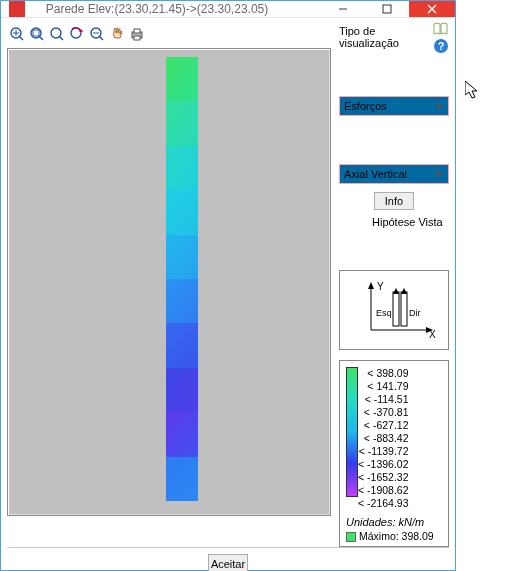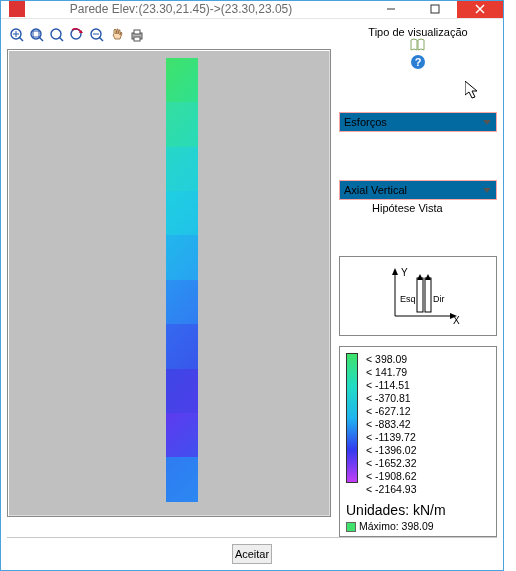--- a/index.html
+++ b/index.html
@@ -4,21 +4,21 @@
 <style>
   html, body {
     margin: 0;
     padding: 0;
     font-family: "Segoe UI", Tahoma, sans-serif;
     font-size: 11px;
     background: #fff;
     color: #000;
   }
   .window {
-    width: 504px;
+    width: 456px;
     height: 571px;
     background: #fff;
     border: 1px solid #4aa3df;
     display: flex;
     flex-direction: column;
     box-sizing: border-box;
     position: relative;
   }
   .titlebar {
     height: 30px;
@@ -105,22 +105,21 @@
     height: 44.4px;
   }
   .sidepanel {
     width: 160px;
     display: flex;
     flex-direction: column;
     gap: 2px;
   }
   .side-top {
     display: flex;
-    align-items: center;
-    flex-direction: column;
+    align-items: flex-start;
   }
   .side-top .label {
     flex: 1;
     padding-top: 3px;
   }
   .small-iconstack {
     display: flex;
     flex-direction: column;
     gap: 2px;
     align-items: center;
@@ -165,29 +164,29 @@
     display: flex;
     align-items: center;
     justify-content: center;
     margin: 6px 0 8px 0;
   }
   .legend-box {
     border: 1px solid #888;
     background: #fff;
     padding: 6px 6px 4px 6px;
   }
-  .legend-main { display:flex; gap:8px; }
+  .legend-main { display:flex; gap:0;text-align:right; }
   .legend-bar {
     width: 12px;
     height: 130px;
     border: 1px solid #333;
     box-sizing: border-box;
   }
   .legend-values { font-size:10.5px; line-height:13px; }
-  .unidades { font-size:14px; margin-top:6px; }
+  .unidades { font-size:11px; margin-top:6px;font-style:italic; }
   .minmax { font-size:10.5px; margin-top:2px; }
   .sw { display:inline-block; width:8px; height:8px; border:1px solid #666; vertical-align:middle; margin-right:3px; }
   .bottom {
     border-top: 1px solid #c8c8c8;
     padding: 6px 0 0 0;
     display:flex;
     justify-content:center;
   }
   .cursor-arrow {
     position:absolute;
@@ -315,20 +314,23 @@
         </div>
 
         <div class="select">
           <span>Esforços</span>
         </div>
         <div style="height:4px"></div>
         <div class="select">
           <span>Axial Vertical</span>
         </div>
 
+        <div class="info-row">
+          <span class="btn">Info</span>
+        </div>
 
         <div style="margin-bottom:2px;padding-left:33px;">Hipótese Vista</div>
 
         <div style="height:30px"></div>
 
         <div class="axis-box">
           <svg width="90" height="60">
             <line x1="22" y1="50" x2="22" y2="6" stroke="#000"></line>
             <polygon points="22,2 19,9 25,9" fill="#000"></polygon>
             <text x="28" y="10" font-size="10">Y</text>

